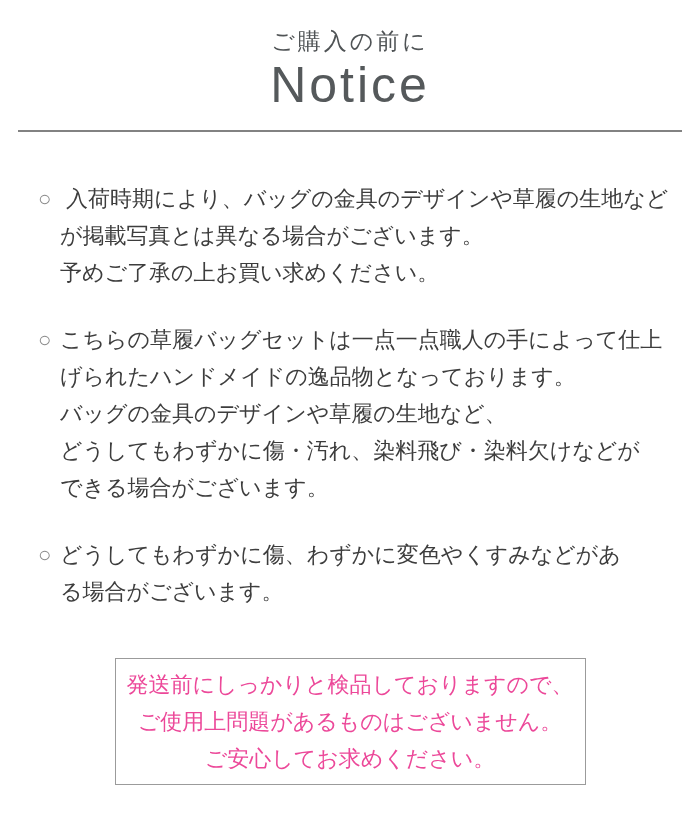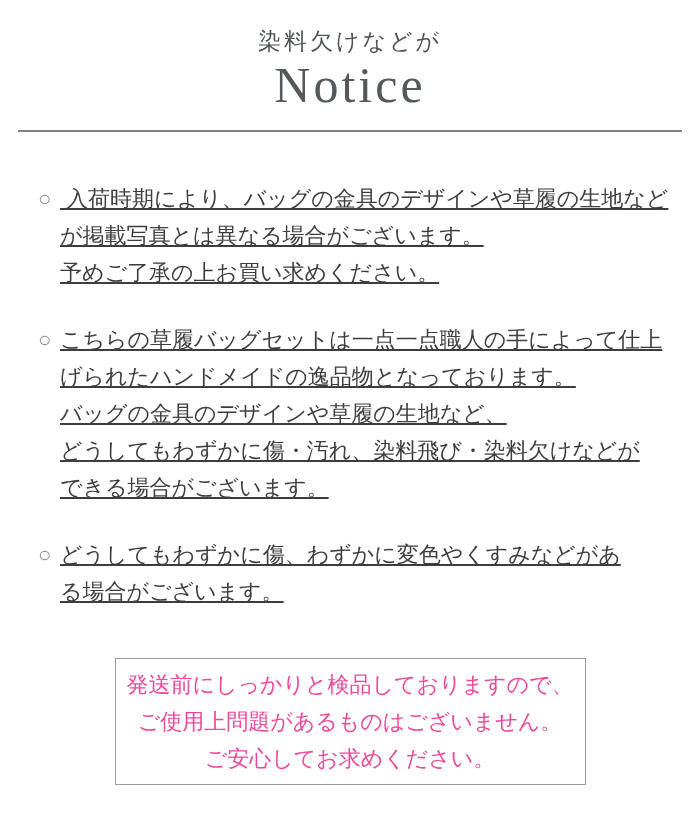--- a/index.html
+++ b/index.html
@@ -14,21 +14,21 @@
   }
   .header { padding-top: 26px; text-align: center; }
   .subtitle {
     font-family: "Liberation Serif", serif;
     font-size: 23px;
     letter-spacing: 3px;
     color: #4f5355;
     line-height: 1.35;
   }
   .title {
-    font-family: Liberation Serif, serif;
+    font-family: Liberation Sans, sans-serif;
     font-size: 50px;
     font-weight: 400;
     letter-spacing: 3px;
     color: #55595b;
     line-height: 1.12;
   }
   .divider {
     height: 0;
     border-top: 2px solid #828282;
     margin: 17px 18px 0 18px;
@@ -42,21 +42,20 @@
     color: #3d3d3d;
   }
   .notice-marker {
     flex: 0 0 22px;
     width: 22px;
     color: #8b8b8b;
   }
   .notice-text {
     flex: 1;
     white-space: pre-line;
-    text-decoration: underline;
   }
   .assurance-box {
     width: 471px;
     margin: 48px auto 0 auto;
     border: 1px solid #9b9b9b;
     padding: 7px 5px 7px 5px;
     background: #ffffff;
   }
   .assurance-text {
     text-align: center;
@@ -65,21 +64,21 @@
     color: #ec4899;
     white-space: pre-line;
   }
 </style>
 </head>
 <body>
 
 <div class="page">
 
   <div class="header">
-    <div class="subtitle">染料欠けなどが</div>
+    <div class="subtitle">ご購入の前に</div>
     <div class="title">Notice</div>
   </div>
 
   <div class="divider"></div>
 
   <div class="notices">
 
     <div class="notice-item">
       <span class="notice-marker">○</span>
       <span class="notice-text">&nbsp;入荷時期により、バッグの金具のデザインや草履の生地など

